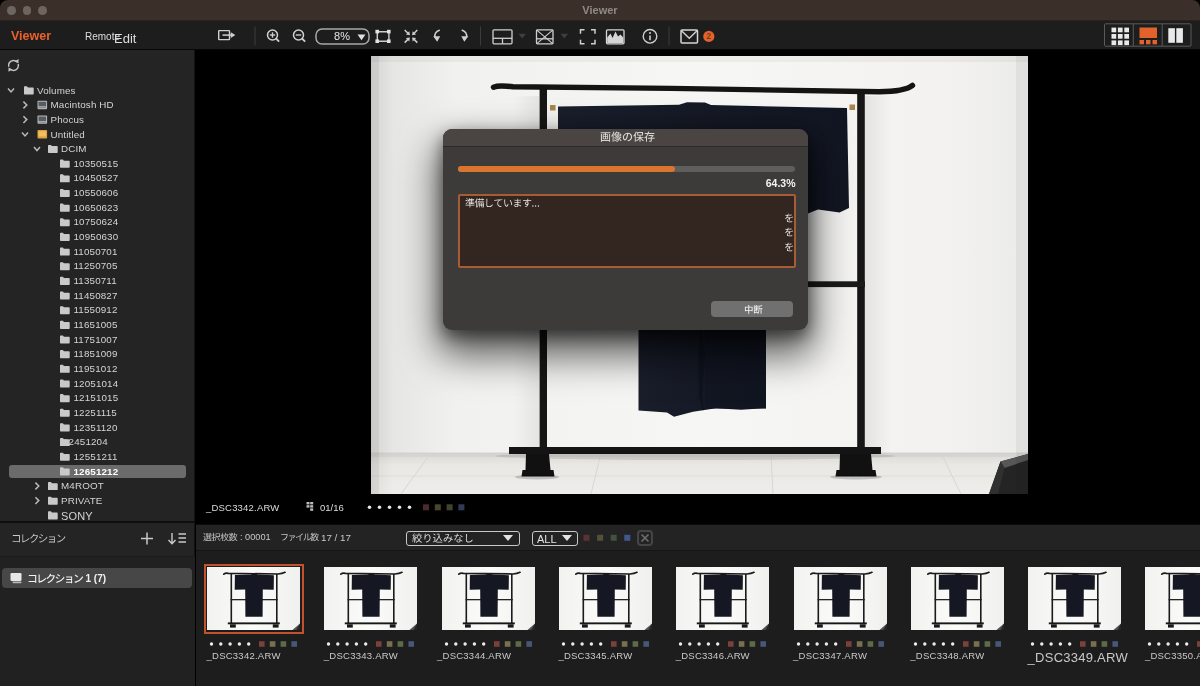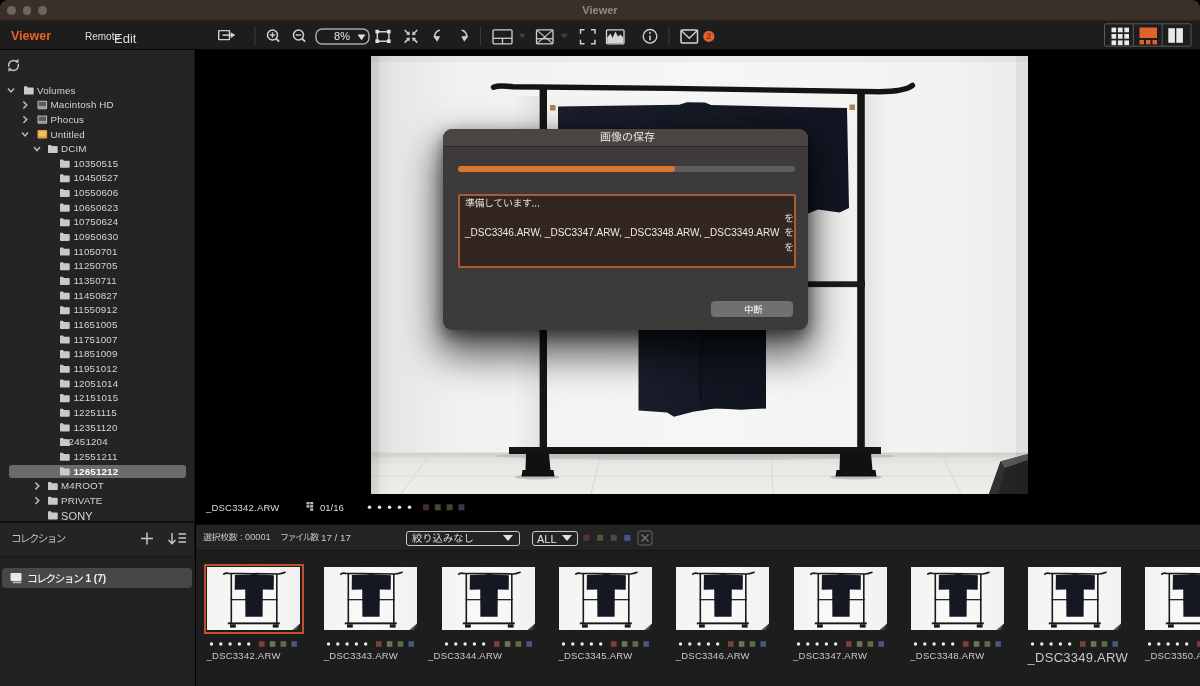--- a/index.html
+++ b/index.html
@@ -408,21 +408,21 @@
         <circle cx="4.5" cy="4" r="1.7" fill="#ededed"></circle>
         <circle cx="13.8" cy="4" r="1.7" fill="#ededed"></circle>
         <circle cx="23.1" cy="4" r="1.7" fill="#ededed"></circle>
         <circle cx="32.400000000000006" cy="4" r="1.7" fill="#ededed"></circle>
         <circle cx="41.7" cy="4" r="1.7" fill="#ededed"></circle>
         <rect x="52.0" y="1.2" width="5.6" height="5.6" fill="#7a403a"></rect>
         <rect x="62.8" y="1.2" width="5.6" height="5.6" fill="#77714d"></rect>
         <rect x="73.6" y="1.2" width="5.6" height="5.6" fill="#5d6b47"></rect>
         <rect x="84.4" y="1.2" width="5.6" height="5.6" fill="#475779"></rect>
       </svg>
-<div class="abs" style="left:232px;top:99px;font-size:9.5px;color:#c9c9c9;letter-spacing:0.25px;white-space:nowrap">_DSC3344.ARW</div>
+<div class="abs" style="left:241px;top:99px;font-size:9.5px;color:#c9c9c9;letter-spacing:0.25px;white-space:nowrap">_DSC3344.ARW</div>
 <div class="abs" style="left:362.9px;top:16px;width:93px;height:63px"><svg width="93" height="63" viewBox="0 0 93 63">
 <defs>
             <linearGradient id="tw3" x1="0" y1="0" x2="1" y2="0">
 <stop offset="0" stop-color="#f2f2f1"></stop>
               <stop offset="0.5" stop-color="#fbfbfa"></stop>
               <stop offset="1" stop-color="#f0f0ef"></stop>
             </linearGradient>
           </defs>
 <rect width="93" height="63" fill="url(#tw3)"></rect>
 <path d="M16.8,7.2 Q18.6,5.8 21.3,6.4 L71,7 Q75.3,6.7 78,5.3" stroke="#1b1b1b" stroke-width="1.7" fill="none" stroke-linecap="round"></path>
@@ -606,32 +606,32 @@
         <rect x="62.8" y="1.2" width="5.6" height="5.6" fill="#77714d"></rect>
         <rect x="73.6" y="1.2" width="5.6" height="5.6" fill="#5d6b47"></rect>
         <rect x="84.4" y="1.2" width="5.6" height="5.6" fill="#475779"></rect>
       </svg>
 <div class="abs" style="left:948.9px;top:99px;font-size:9.5px;color:#c9c9c9;letter-spacing:0.25px;white-space:nowrap">_DSC3350.ARW</div>
 </div>
 <div class="abs" style="left:443px;top:129px;width:365px;height:200.5px;background:#3d3b3a;border-radius:9px;box-shadow:0 20px 38px 6px rgba(0,0,0,0.62),0 6px 16px rgba(0,0,0,0.5)">
 <div class="abs" style="left:0;top:0;width:365px;height:17.5px;background:#4a4442;border-radius:9px 9px 0 0;border-bottom:1px solid #2c2a29"></div>
 <div class="abs" style="left:14.5px;top:37px;width:337px;height:5.8px;background:#5e5e5e;border-radius:3px"></div>
 <div class="abs" style="left:14.5px;top:37px;width:217px;height:5.8px;background:#d9752f;border-radius:3px"></div>
+<div class="abs" style="left:0px;top:48px;width:352.5px;text-align:right;font-size:10.5px;font-weight:bold;color:#f2f2f2">64.3%</div>
 <div class="abs" style="left:15px;top:65px;width:338px;height:74px;border:2px solid #a85c35;border-radius:2px;background:#332620;overflow:hidden"></div>
 </div>
 <svg style="position:absolute;left:599.5px;top:127.7px;" width="57" height="18" viewBox="0 0 57 18">
       <path transform="translate(0,12.8)" d="M1.5 -0.7H9.5V0.3H1.5ZM0.6 -8.6H10.4V-7.6H0.6ZM0.9 -6.7H2V0.9H0.9ZM9.1 -6.7H10.1V0.9H9.1ZM4.9 -8.3H6V-6.1H4.9ZM5 -6.2H5.9V-1.9H5ZM3.7 -3.7V-2.4H7.2V-3.7ZM3.7 -5.7V-4.5H7.2V-5.7ZM2.8 -6.5H8.1V-1.6H2.8Z M16.1 -9.3 17.1 -9.1Q16.7 -8.3 16.1 -7.5Q15.4 -6.7 14.6 -6Q14.4 -6.2 14.2 -6.4Q14 -6.5 13.8 -6.6Q14.4 -7 14.8 -7.5Q15.3 -7.9 15.6 -8.4Q15.9 -8.9 16.1 -9.3ZM16.3 -8.6H18.9V-7.8H15.7ZM15.6 -6.4V-5.3H20.2V-6.4ZM14.7 -7.1H21.2V-4.6H14.7ZM17.4 -6.8H18.3V-5H17.4ZM17.5 -5.2 18.3 -4.9Q17.8 -4.5 17.2 -4.1Q16.6 -3.7 15.9 -3.4Q15.3 -3 14.6 -2.8Q14.6 -2.9 14.5 -3Q14.4 -3.1 14.3 -3.3Q14.1 -3.4 14 -3.5Q14.7 -3.7 15.3 -3.9Q16 -4.2 16.5 -4.5Q17.1 -4.9 17.5 -5.2ZM16.3 -3.9 17 -4.3Q17.6 -3.9 18 -3.3Q18.4 -2.8 18.6 -2.2Q18.8 -1.6 18.8 -1.1Q18.8 -0.5 18.6 -0.1Q18.5 0.3 18.2 0.5Q18 0.8 17.7 0.8Q17.4 0.9 17.1 0.9Q16.9 0.9 16.7 0.9Q16.5 0.9 16.3 0.9Q16.3 0.7 16.2 0.5Q16.2 0.2 16 0Q16.3 0 16.5 0.1Q16.7 0.1 16.9 0.1Q17.1 0.1 17.2 0Q17.4 -0 17.5 -0.1Q17.7 -0.3 17.8 -0.7Q17.9 -1.1 17.8 -1.7Q17.7 -2.3 17.3 -2.8Q16.9 -3.4 16.3 -3.9ZM17.3 -3.6 17.9 -3.2Q17.5 -2.8 17 -2.5Q16.4 -2.1 15.8 -1.8Q15.2 -1.5 14.6 -1.3Q14.5 -1.4 14.4 -1.6Q14.3 -1.8 14.1 -1.9Q14.7 -2.1 15.3 -2.4Q15.9 -2.6 16.4 -2.9Q17 -3.3 17.3 -3.6ZM17.9 -2.4 18.5 -2Q18.1 -1.5 17.4 -1Q16.7 -0.5 16 -0.1Q15.2 0.3 14.5 0.6Q14.4 0.4 14.2 0.2Q14.1 -0 13.9 -0.2Q14.5 -0.3 15 -0.6Q15.6 -0.8 16.1 -1.1Q16.6 -1.4 17.1 -1.8Q17.6 -2.1 17.9 -2.4ZM20.8 -4.3 21.6 -3.7Q21.1 -3.3 20.6 -2.9Q20.1 -2.6 19.7 -2.3L19.1 -2.9Q19.4 -3 19.7 -3.3Q20 -3.5 20.3 -3.8Q20.6 -4.1 20.8 -4.3ZM19 -5.1Q19.2 -4 19.5 -3.1Q19.9 -2.2 20.5 -1.5Q21 -0.8 21.7 -0.3Q21.6 -0.3 21.5 -0.1Q21.3 0 21.2 0.2Q21.1 0.3 21 0.5Q20.3 -0 19.7 -0.8Q19.1 -1.7 18.7 -2.7Q18.4 -3.7 18.1 -4.9ZM18.6 -8.6H18.8L19 -8.7L19.6 -8.2Q19.3 -7.7 18.9 -7.2Q18.6 -6.7 18.2 -6.4Q18.1 -6.5 17.9 -6.7Q17.8 -6.9 17.6 -7Q17.9 -7.3 18.2 -7.7Q18.4 -8.1 18.6 -8.4ZM13.5 -9.2 14.4 -9Q14.1 -8 13.7 -7.1Q13.2 -6.1 12.7 -5.3Q12.2 -4.4 11.7 -3.8Q11.6 -3.9 11.6 -4.1Q11.5 -4.3 11.4 -4.5Q11.3 -4.7 11.2 -4.9Q11.6 -5.4 12.1 -6.1Q12.5 -6.8 12.8 -7.6Q13.2 -8.4 13.5 -9.2ZM12.6 -6.4 13.5 -7.4 13.6 -7.3V0.9H12.6Z M28.3 -7.5Q28.2 -6.7 28.1 -5.7Q27.9 -4.8 27.6 -3.9Q27.3 -2.8 26.9 -2Q26.4 -1.2 26 -0.8Q25.5 -0.4 24.9 -0.4Q24.4 -0.4 23.9 -0.8Q23.4 -1.1 23.1 -1.8Q22.9 -2.5 22.9 -3.4Q22.9 -4.4 23.2 -5.2Q23.6 -6 24.3 -6.6Q24.9 -7.3 25.8 -7.6Q26.7 -8 27.8 -8Q28.8 -8 29.6 -7.7Q30.3 -7.4 30.9 -6.8Q31.5 -6.2 31.8 -5.5Q32.1 -4.7 32.1 -3.9Q32.1 -2.7 31.6 -1.8Q31.1 -0.9 30.2 -0.3Q29.3 0.2 27.9 0.4L27.3 -0.6Q27.6 -0.6 27.8 -0.7Q28 -0.7 28.3 -0.8Q28.8 -0.9 29.3 -1.1Q29.7 -1.4 30.1 -1.8Q30.5 -2.2 30.7 -2.7Q30.9 -3.2 30.9 -3.9Q30.9 -4.6 30.7 -5.1Q30.5 -5.7 30.1 -6.1Q29.7 -6.5 29.1 -6.8Q28.5 -7 27.7 -7Q26.9 -7 26.2 -6.7Q25.4 -6.4 25 -5.8Q24.5 -5.3 24.2 -4.7Q24 -4.1 24 -3.5Q24 -2.9 24.1 -2.5Q24.3 -2.1 24.5 -1.9Q24.7 -1.7 25 -1.7Q25.2 -1.7 25.5 -1.9Q25.7 -2.2 26 -2.7Q26.2 -3.3 26.5 -4.1Q26.7 -4.9 26.9 -5.8Q27.1 -6.7 27.2 -7.5Z M39.5 -5.5H40.5V0.9H39.5ZM36.4 -3.9H43.5V-3H36.4ZM40.8 -3.5Q41.1 -2.9 41.6 -2.3Q42.1 -1.7 42.7 -1.2Q43.3 -0.7 43.8 -0.3Q43.7 -0.2 43.6 -0.1Q43.4 0 43.3 0.2Q43.2 0.4 43.1 0.5Q42.5 0.1 41.9 -0.5Q41.4 -1.1 40.9 -1.8Q40.4 -2.5 40 -3.3ZM39.3 -3.6 40.1 -3.3Q39.8 -2.6 39.2 -1.8Q38.7 -1.1 38.1 -0.5Q37.5 0.1 36.8 0.5Q36.7 0.3 36.6 0.2Q36.5 0 36.3 -0.1Q36.2 -0.3 36.1 -0.4Q36.7 -0.7 37.3 -1.2Q38 -1.7 38.5 -2.4Q39 -3 39.3 -3.6ZM38.2 -7.9V-6.1H41.9V-7.9ZM37.2 -8.8H43V-5.2H37.2ZM35.9 -9.3 36.9 -8.9Q36.5 -8 36 -7.1Q35.6 -6.2 35 -5.4Q34.4 -4.6 33.8 -4Q33.8 -4.1 33.7 -4.3Q33.6 -4.5 33.4 -4.7Q33.3 -4.9 33.2 -5Q33.8 -5.5 34.3 -6.2Q34.8 -6.9 35.2 -7.7Q35.6 -8.4 35.9 -9.3ZM34.8 -6.3 35.8 -7.3 35.8 -7.3V0.9H34.8Z M47.8 -3H54.6V-2H47.8ZM48.7 -5.8H53V-4.8H48.7ZM50.7 -3.9H51.8V-0.2Q51.8 0.2 51.7 0.4Q51.6 0.6 51.2 0.8Q50.9 0.9 50.5 0.9Q50 0.9 49.3 0.9Q49.3 0.7 49.2 0.4Q49.1 0.1 49 -0.1Q49.3 -0.1 49.6 -0.1Q49.9 -0.1 50.2 -0.1Q50.4 -0.1 50.5 -0.1Q50.6 -0.1 50.7 -0.1Q50.7 -0.1 50.7 -0.3ZM52.8 -5.8H53L53.2 -5.8L53.9 -5.3Q53.6 -5 53.2 -4.6Q52.8 -4.2 52.3 -3.8Q51.9 -3.5 51.5 -3.2Q51.4 -3.3 51.2 -3.5Q51 -3.7 50.9 -3.8Q51.2 -4 51.6 -4.3Q52 -4.7 52.3 -5Q52.6 -5.3 52.8 -5.6ZM44.7 -7.8H54.4V-6.9H44.7ZM48.2 -9.3 49.3 -9Q48.9 -7.7 48.3 -6.5Q47.7 -5.2 46.8 -4.1Q46 -3 44.8 -2.2Q44.8 -2.4 44.7 -2.5Q44.6 -2.7 44.5 -2.9Q44.4 -3.1 44.3 -3.2Q45 -3.7 45.7 -4.4Q46.3 -5.1 46.8 -5.9Q47.2 -6.7 47.6 -7.6Q47.9 -8.4 48.2 -9.3ZM46 -4.8H47V0.9H46Z" fill="#d6d3d1"></path>
     </svg>
 <svg style="position:absolute;left:465.0px;top:195.4px;" width="77" height="16" viewBox="0 0 77 16">
       <path transform="translate(0,11.6)" d="M1.1 -7.8 1.5 -8.3Q1.8 -8.3 2.1 -8.1Q2.4 -8 2.7 -7.9Q3 -7.7 3.1 -7.6L2.7 -7Q2.6 -7.1 2.3 -7.3Q2 -7.4 1.7 -7.6Q1.4 -7.7 1.1 -7.8ZM0.4 -6.2 0.8 -6.7Q1 -6.6 1.4 -6.5Q1.7 -6.4 1.9 -6.3Q2.2 -6.1 2.4 -6L2 -5.4Q1.8 -5.5 1.6 -5.7Q1.3 -5.8 1 -5.9Q0.7 -6.1 0.4 -6.2ZM0.7 -3Q1 -3.2 1.3 -3.6Q1.6 -3.9 2 -4.3Q2.3 -4.7 2.7 -5L3.1 -4.5Q2.6 -4 2.1 -3.5Q1.7 -2.9 1.2 -2.4ZM4.6 -2.7H5.3V0.8H4.6ZM0.5 -1.8H9.5V-1.2H0.5ZM4.5 -8.4 5.2 -8.2Q4.9 -7.7 4.6 -7.2Q4.2 -6.6 3.8 -6.2Q3.4 -5.7 3 -5.4Q3 -5.4 2.9 -5.5Q2.8 -5.6 2.7 -5.7Q2.5 -5.8 2.4 -5.9Q3.1 -6.3 3.6 -7Q4.1 -7.7 4.5 -8.4ZM3.7 -6.7 4.4 -7.3V-3.1H3.7ZM4.2 -7.3H9.1V-6.7H3.8ZM3.7 -3.4H9.3V-2.7H3.7ZM4 -6H8.8V-5.4H4ZM4 -4.7H8.8V-4.1H4ZM6.1 -7.1H6.8V-3.1H6.1ZM6.6 -8.4 7.4 -8.2Q7.2 -7.9 7 -7.5Q6.7 -7.1 6.5 -6.9L5.9 -7Q6.1 -7.3 6.3 -7.7Q6.5 -8.1 6.6 -8.4Z M14.2 -8.3H14.9V-6H14.2ZM16.8 -8.3H17.5V-6H16.8ZM16.1 -4H16.7V0.7H16.1ZM12.6 -7.5H19.1V-6.8H12.6ZM14.4 -2.8H18.4V-2.2H14.4ZM14.4 -1.4H18.4V-0.9H14.4ZM13.1 -5.6H19.1V-5H13.1ZM12.8 -5.6H13.5V-3.5Q13.5 -3 13.4 -2.4Q13.4 -1.9 13.3 -1.3Q13.2 -0.7 13 -0.2Q12.8 0.3 12.5 0.8Q12.5 0.7 12.4 0.6Q12.3 0.6 12.2 0.5Q12 0.4 12 0.3Q12.3 -0.2 12.5 -0.9Q12.7 -1.6 12.7 -2.2Q12.8 -2.9 12.8 -3.5ZM14.1 -4.2H18.5V-3.7H14.7V0.8H14.1ZM18.2 -4.2H18.9V0.1Q18.9 0.3 18.8 0.5Q18.7 0.6 18.6 0.7Q18.4 0.8 18.1 0.8Q17.8 0.8 17.4 0.8Q17.3 0.7 17.3 0.5Q17.2 0.3 17.2 0.2Q17.5 0.2 17.7 0.2Q18 0.2 18.1 0.2Q18.2 0.2 18.2 0.1ZM11.8 -8.3 12.5 -8.2Q12.2 -7.3 11.9 -6.4Q11.5 -5.6 11 -4.8Q10.6 -4.1 10.1 -3.5Q10 -3.6 10 -3.7Q9.9 -3.9 9.8 -4Q9.7 -4.2 9.7 -4.3Q10.1 -4.8 10.5 -5.4Q10.9 -6.1 11.3 -6.8Q11.6 -7.6 11.8 -8.3ZM11 -5.9 11.7 -6.6 11.7 -6.6V0.8H11Z M22.4 -7.8Q22.4 -7.5 22.3 -7.3Q22.3 -7 22.3 -6.8Q22.3 -6.4 22.3 -5.7Q22.2 -5.1 22.2 -4.4Q22.2 -3.7 22.2 -3Q22.2 -2.4 22.2 -1.8Q22.2 -1.2 22.4 -0.9Q22.6 -0.6 23 -0.5Q23.4 -0.3 23.8 -0.3Q24.5 -0.3 25.1 -0.5Q25.6 -0.7 26 -1Q26.5 -1.2 26.8 -1.6Q27.1 -2 27.4 -2.4L28 -1.7Q27.7 -1.3 27.3 -1Q27 -0.6 26.5 -0.2Q25.9 0.1 25.3 0.3Q24.6 0.5 23.8 0.5Q23.1 0.5 22.5 0.3Q22 0.1 21.7 -0.4Q21.4 -0.9 21.4 -1.7Q21.4 -2.2 21.4 -2.7Q21.4 -3.3 21.4 -3.8Q21.4 -4.4 21.4 -5Q21.5 -5.5 21.5 -6Q21.5 -6.5 21.5 -6.8Q21.5 -7.1 21.5 -7.3Q21.4 -7.6 21.4 -7.8Z M29.3 -6.6Q29.6 -6.7 29.9 -6.7Q30.1 -6.7 30.2 -6.7Q30.5 -6.7 30.9 -6.8Q31.4 -6.8 32 -6.9Q32.6 -6.9 33.3 -7Q33.9 -7 34.6 -7.1Q35.2 -7.1 35.7 -7.2Q36.1 -7.2 36.6 -7.2Q37 -7.3 37.3 -7.3L37.3 -6.5Q37 -6.5 36.7 -6.5Q36.3 -6.5 36 -6.4Q35.6 -6.4 35.4 -6.3Q34.8 -6.2 34.4 -5.8Q34 -5.5 33.7 -5Q33.4 -4.6 33.2 -4.1Q33.1 -3.6 33.1 -3.2Q33.1 -2.6 33.3 -2.1Q33.5 -1.7 33.8 -1.4Q34.2 -1.1 34.6 -0.9Q35 -0.7 35.5 -0.6Q36 -0.5 36.5 -0.5L36.2 0.3Q35.7 0.3 35.1 0.2Q34.5 0 34 -0.2Q33.5 -0.5 33.1 -0.9Q32.7 -1.3 32.5 -1.8Q32.3 -2.3 32.3 -3Q32.3 -3.8 32.5 -4.4Q32.8 -5.1 33.3 -5.6Q33.7 -6.1 34.1 -6.4Q33.8 -6.3 33.3 -6.3Q32.9 -6.2 32.3 -6.2Q31.8 -6.1 31.2 -6Q30.7 -6 30.2 -5.9Q29.8 -5.8 29.4 -5.8Z M40.2 -7Q40.2 -6.9 40.2 -6.7Q40.2 -6.5 40.2 -6.3Q40.2 -6.1 40.1 -6Q40.1 -5.7 40.1 -5.3Q40.2 -4.9 40.2 -4.5Q40.2 -4.1 40.2 -3.6Q40.3 -2.8 40.5 -2.2Q40.7 -1.6 41 -1.2Q41.2 -0.9 41.6 -0.9Q41.8 -0.9 42 -1Q42.1 -1.2 42.3 -1.5Q42.5 -1.8 42.6 -2.2Q42.7 -2.5 42.8 -2.9L43.5 -2.2Q43.2 -1.3 42.8 -0.8Q42.5 -0.3 42.2 -0.1Q41.9 0.1 41.6 0.1Q41.1 0.1 40.7 -0.3Q40.2 -0.6 39.9 -1.4Q39.6 -2.2 39.4 -3.4Q39.4 -3.9 39.4 -4.4Q39.3 -4.9 39.3 -5.4Q39.3 -5.8 39.3 -6.1Q39.3 -6.3 39.3 -6.6Q39.3 -6.8 39.3 -7ZM45.4 -6.7Q45.7 -6.4 46 -5.9Q46.2 -5.5 46.4 -4.9Q46.6 -4.4 46.8 -3.9Q46.9 -3.3 47 -2.8Q47.2 -2.2 47.2 -1.7L46.4 -1.4Q46.3 -2.1 46.2 -2.8Q46 -3.5 45.8 -4.2Q45.6 -4.8 45.3 -5.4Q45 -6 44.7 -6.4Z M53.2 -7.9Q53.2 -7.8 53.2 -7.7Q53.2 -7.5 53.2 -7.3Q53.2 -7.1 53.2 -6.8Q53.2 -6.5 53.2 -6.1Q53.2 -5.8 53.2 -5.4Q53.2 -5 53.2 -4.7Q53.2 -4.2 53.2 -3.6Q53.2 -3.1 53.2 -2.6Q53.3 -2 53.3 -1.6Q53.3 -1.2 53.3 -0.9Q53.3 -0.6 53.1 -0.3Q53 0 52.6 0.3Q52.2 0.5 51.5 0.5Q50.5 0.5 49.9 0.1Q49.3 -0.3 49.3 -1Q49.3 -1.5 49.6 -1.8Q49.9 -2.2 50.4 -2.3Q50.9 -2.5 51.6 -2.5Q52.4 -2.5 53.1 -2.4Q53.8 -2.2 54.4 -1.9Q55 -1.6 55.4 -1.3Q55.9 -1 56.2 -0.8L55.7 -0.1Q55.4 -0.4 54.9 -0.7Q54.5 -1 53.9 -1.3Q53.4 -1.6 52.8 -1.7Q52.2 -1.9 51.5 -1.9Q50.8 -1.9 50.4 -1.6Q50.1 -1.4 50.1 -1.1Q50.1 -0.8 50.2 -0.6Q50.3 -0.5 50.6 -0.3Q51 -0.2 51.4 -0.2Q51.7 -0.2 52 -0.3Q52.2 -0.4 52.4 -0.6Q52.5 -0.8 52.5 -1.1Q52.5 -1.4 52.5 -1.9Q52.5 -2.3 52.5 -2.9Q52.4 -3.4 52.4 -3.9Q52.4 -4.4 52.4 -4.7Q52.4 -5 52.4 -5.4Q52.4 -5.7 52.4 -6.1Q52.4 -6.4 52.4 -6.8Q52.4 -7.1 52.4 -7.3Q52.4 -7.5 52.4 -7.7Q52.4 -7.8 52.4 -7.9ZM49.4 -6.9Q49.6 -6.8 50 -6.8Q50.3 -6.7 50.7 -6.7Q51 -6.7 51.4 -6.6Q51.7 -6.6 52 -6.6Q52.9 -6.6 53.9 -6.7Q54.9 -6.8 55.9 -6.9L55.9 -6.2Q55.3 -6.1 54.7 -6.1Q54 -6 53.3 -6Q52.6 -5.9 52 -5.9Q51.6 -5.9 51.1 -6Q50.7 -6 50.2 -6Q49.7 -6.1 49.4 -6.1ZM49.4 -4.7Q49.6 -4.7 50 -4.6Q50.3 -4.6 50.6 -4.6Q51 -4.6 51.3 -4.6Q51.6 -4.5 51.9 -4.5Q52.6 -4.5 53.3 -4.6Q54 -4.6 54.6 -4.7Q55.3 -4.7 55.9 -4.8L55.9 -4.1Q55.4 -4 54.9 -4Q54.4 -3.9 54 -3.9Q53.5 -3.9 52.9 -3.9Q52.4 -3.8 51.9 -3.8Q51.5 -3.8 51.1 -3.9Q50.6 -3.9 50.2 -3.9Q49.7 -3.9 49.4 -4Z M63.3 -7.9Q63.3 -7.9 63.3 -7.7Q63.2 -7.6 63.2 -7.5Q63.2 -7.4 63.2 -7.3Q63.2 -7.1 63.2 -6.8Q63.2 -6.4 63.2 -6.1Q63.2 -5.7 63.2 -5.3Q63.2 -4.9 63.2 -4.5Q63.2 -4.2 63.2 -3.9L62.5 -4.3Q62.5 -4.4 62.5 -4.7Q62.5 -5 62.5 -5.4Q62.5 -5.8 62.5 -6.1Q62.4 -6.5 62.4 -6.8Q62.4 -7.1 62.4 -7.3Q62.4 -7.5 62.4 -7.7Q62.4 -7.9 62.4 -7.9ZM58 -6.5Q58.4 -6.5 58.9 -6.5Q59.4 -6.6 60 -6.6Q60.6 -6.6 61.2 -6.6Q61.8 -6.6 62.3 -6.6Q62.9 -6.6 63.4 -6.6Q63.8 -6.6 64.3 -6.6Q64.7 -6.6 65.1 -6.6Q65.5 -6.6 65.8 -6.6Q66.1 -6.6 66.3 -6.6L66.3 -5.9Q65.9 -5.9 65.2 -5.9Q64.4 -5.9 63.3 -5.9Q62.7 -5.9 62 -5.9Q61.3 -5.9 60.6 -5.9Q59.9 -5.9 59.2 -5.8Q58.5 -5.8 58 -5.8ZM63.2 -3.6Q63.2 -3 63 -2.5Q62.8 -2.1 62.5 -1.8Q62.1 -1.6 61.7 -1.6Q61.4 -1.6 61.1 -1.7Q60.8 -1.8 60.5 -2Q60.3 -2.3 60.2 -2.6Q60 -2.9 60 -3.3Q60 -3.8 60.3 -4.2Q60.5 -4.6 60.9 -4.8Q61.3 -5 61.8 -5Q62.4 -5 62.8 -4.8Q63.2 -4.5 63.4 -4Q63.5 -3.6 63.5 -3Q63.5 -2.5 63.4 -2Q63.3 -1.5 62.9 -1Q62.6 -0.5 62 -0.1Q61.4 0.3 60.6 0.5L59.9 -0.1Q60.6 -0.3 61.1 -0.5Q61.6 -0.8 62 -1.1Q62.4 -1.5 62.6 -2Q62.8 -2.5 62.8 -3.1Q62.8 -3.8 62.5 -4.1Q62.2 -4.4 61.8 -4.4Q61.5 -4.4 61.3 -4.2Q61.1 -4.1 60.9 -3.9Q60.8 -3.6 60.8 -3.3Q60.8 -2.8 61.1 -2.6Q61.4 -2.3 61.8 -2.3Q62.1 -2.3 62.3 -2.5Q62.6 -2.7 62.6 -3Q62.7 -3.4 62.7 -3.9Z M67.9 0.1Q67.6 0.1 67.4 -0.1Q67.2 -0.3 67.2 -0.6Q67.2 -0.9 67.4 -1.1Q67.6 -1.3 67.9 -1.3Q68.2 -1.3 68.4 -1.1Q68.6 -0.9 68.6 -0.6Q68.6 -0.3 68.4 -0.1Q68.2 0.1 67.9 0.1Z M70.7 0.1Q70.4 0.1 70.2 -0.1Q70 -0.3 70 -0.6Q70 -0.9 70.2 -1.1Q70.4 -1.3 70.7 -1.3Q70.9 -1.3 71.1 -1.1Q71.3 -0.9 71.3 -0.6Q71.3 -0.3 71.1 -0.1Q70.9 0.1 70.7 0.1Z M73.4 0.1Q73.2 0.1 73 -0.1Q72.8 -0.3 72.8 -0.6Q72.8 -0.9 73 -1.1Q73.2 -1.3 73.4 -1.3Q73.7 -1.3 73.9 -1.1Q74.1 -0.9 74.1 -0.6Q74.1 -0.3 73.9 -0.1Q73.7 0.1 73.4 0.1Z" fill="#eceae8"></path>
     </svg>
 <svg style="position:absolute;left:783.5px;top:209.7px;" width="12" height="16" viewBox="0 0 12 16">
       <path transform="translate(0,11.8)" d="M4.7 -8.1Q4.6 -7.8 4.5 -7.4Q4.4 -6.9 4.2 -6.4Q4 -6 3.8 -5.5Q3.5 -5 3.2 -4.6Q3.4 -4.7 3.6 -4.8Q3.9 -4.9 4.1 -4.9Q4.4 -5 4.6 -5Q5.2 -5 5.6 -4.6Q6 -4.3 6 -3.7Q6 -3.5 6 -3.2Q6 -2.9 6 -2.5Q6 -2.2 6 -1.9Q6 -1.6 6 -1.3H5.3Q5.3 -1.5 5.3 -1.8Q5.3 -2.1 5.3 -2.4Q5.3 -2.7 5.3 -3Q5.3 -3.3 5.3 -3.4Q5.3 -3.9 5 -4.1Q4.7 -4.3 4.3 -4.3Q3.9 -4.3 3.4 -4.1Q2.9 -3.9 2.6 -3.6Q2.4 -3.4 2.1 -3.1Q1.9 -2.8 1.7 -2.5L1 -3Q1.7 -3.7 2.2 -4.4Q2.7 -5 3 -5.5Q3.3 -6 3.5 -6.5Q3.6 -6.9 3.7 -7.3Q3.8 -7.8 3.9 -8.1ZM1.2 -7Q1.6 -6.9 2.1 -6.9Q2.6 -6.9 2.9 -6.9Q3.6 -6.9 4.4 -6.9Q5.2 -6.9 6 -7Q6.8 -7.1 7.5 -7.2L7.5 -6.4Q7 -6.4 6.4 -6.3Q5.8 -6.2 5.1 -6.2Q4.5 -6.2 3.9 -6.2Q3.4 -6.1 2.9 -6.1Q2.7 -6.1 2.4 -6.1Q2.1 -6.1 1.8 -6.2Q1.5 -6.2 1.2 -6.2ZM9 -4.5Q8.9 -4.5 8.7 -4.4Q8.5 -4.4 8.4 -4.3Q8.2 -4.2 8.1 -4.2Q7.6 -4 6.9 -3.7Q6.1 -3.4 5.4 -3Q4.9 -2.7 4.5 -2.5Q4.1 -2.2 3.9 -1.9Q3.7 -1.6 3.7 -1.2Q3.7 -0.9 3.8 -0.7Q4 -0.6 4.2 -0.5Q4.5 -0.4 4.8 -0.3Q5.1 -0.3 5.5 -0.3Q6.1 -0.3 6.9 -0.4Q7.6 -0.4 8.3 -0.5L8.3 0.3Q7.9 0.3 7.4 0.4Q6.9 0.4 6.4 0.4Q5.9 0.5 5.5 0.5Q4.8 0.5 4.2 0.3Q3.6 0.2 3.2 -0.1Q2.9 -0.5 2.9 -1.1Q2.9 -1.6 3.1 -1.9Q3.3 -2.3 3.7 -2.6Q4 -3 4.5 -3.2Q4.9 -3.5 5.4 -3.7Q5.8 -4 6.3 -4.2Q6.7 -4.4 7.1 -4.5Q7.5 -4.7 7.8 -4.9Q8.1 -5 8.3 -5.1Q8.5 -5.2 8.7 -5.3Z" fill="#eceae8"></path>
     </svg>
-<div class="abs" style="left:465px;top:226.5px;font-size:10px;color:#eceae8;white-space:nowrap">_DSC3346.ARW, _DSC3347.ARW, _DSC3348.ARW, _DSC3349.ARW</div>
 <svg style="position:absolute;left:783.5px;top:224.2px;" width="12" height="16" viewBox="0 0 12 16">
       <path transform="translate(0,11.8)" d="M4.7 -8.1Q4.6 -7.8 4.5 -7.4Q4.4 -6.9 4.2 -6.4Q4 -6 3.8 -5.5Q3.5 -5 3.2 -4.6Q3.4 -4.7 3.6 -4.8Q3.9 -4.9 4.1 -4.9Q4.4 -5 4.6 -5Q5.2 -5 5.6 -4.6Q6 -4.3 6 -3.7Q6 -3.5 6 -3.2Q6 -2.9 6 -2.5Q6 -2.2 6 -1.9Q6 -1.6 6 -1.3H5.3Q5.3 -1.5 5.3 -1.8Q5.3 -2.1 5.3 -2.4Q5.3 -2.7 5.3 -3Q5.3 -3.3 5.3 -3.4Q5.3 -3.9 5 -4.1Q4.7 -4.3 4.3 -4.3Q3.9 -4.3 3.4 -4.1Q2.9 -3.9 2.6 -3.6Q2.4 -3.4 2.1 -3.1Q1.9 -2.8 1.7 -2.5L1 -3Q1.7 -3.7 2.2 -4.4Q2.7 -5 3 -5.5Q3.3 -6 3.5 -6.5Q3.6 -6.9 3.7 -7.3Q3.8 -7.8 3.9 -8.1ZM1.2 -7Q1.6 -6.9 2.1 -6.9Q2.6 -6.9 2.9 -6.9Q3.6 -6.9 4.4 -6.9Q5.2 -6.9 6 -7Q6.8 -7.1 7.5 -7.2L7.5 -6.4Q7 -6.4 6.4 -6.3Q5.8 -6.2 5.1 -6.2Q4.5 -6.2 3.9 -6.2Q3.4 -6.1 2.9 -6.1Q2.7 -6.1 2.4 -6.1Q2.1 -6.1 1.8 -6.2Q1.5 -6.2 1.2 -6.2ZM9 -4.5Q8.9 -4.5 8.7 -4.4Q8.5 -4.4 8.4 -4.3Q8.2 -4.2 8.1 -4.2Q7.6 -4 6.9 -3.7Q6.1 -3.4 5.4 -3Q4.9 -2.7 4.5 -2.5Q4.1 -2.2 3.9 -1.9Q3.7 -1.6 3.7 -1.2Q3.7 -0.9 3.8 -0.7Q4 -0.6 4.2 -0.5Q4.5 -0.4 4.8 -0.3Q5.1 -0.3 5.5 -0.3Q6.1 -0.3 6.9 -0.4Q7.6 -0.4 8.3 -0.5L8.3 0.3Q7.9 0.3 7.4 0.4Q6.9 0.4 6.4 0.4Q5.9 0.5 5.5 0.5Q4.8 0.5 4.2 0.3Q3.6 0.2 3.2 -0.1Q2.9 -0.5 2.9 -1.1Q2.9 -1.6 3.1 -1.9Q3.3 -2.3 3.7 -2.6Q4 -3 4.5 -3.2Q4.9 -3.5 5.4 -3.7Q5.8 -4 6.3 -4.2Q6.7 -4.4 7.1 -4.5Q7.5 -4.7 7.8 -4.9Q8.1 -5 8.3 -5.1Q8.5 -5.2 8.7 -5.3Z" fill="#eceae8"></path>
     </svg>
 <svg style="position:absolute;left:783.5px;top:238.7px;" width="12" height="16" viewBox="0 0 12 16">
       <path transform="translate(0,11.8)" d="M4.7 -8.1Q4.6 -7.8 4.5 -7.4Q4.4 -6.9 4.2 -6.4Q4 -6 3.8 -5.5Q3.5 -5 3.2 -4.6Q3.4 -4.7 3.6 -4.8Q3.9 -4.9 4.1 -4.9Q4.4 -5 4.6 -5Q5.2 -5 5.6 -4.6Q6 -4.3 6 -3.7Q6 -3.5 6 -3.2Q6 -2.9 6 -2.5Q6 -2.2 6 -1.9Q6 -1.6 6 -1.3H5.3Q5.3 -1.5 5.3 -1.8Q5.3 -2.1 5.3 -2.4Q5.3 -2.7 5.3 -3Q5.3 -3.3 5.3 -3.4Q5.3 -3.9 5 -4.1Q4.7 -4.3 4.3 -4.3Q3.9 -4.3 3.4 -4.1Q2.9 -3.9 2.6 -3.6Q2.4 -3.4 2.1 -3.1Q1.9 -2.8 1.7 -2.5L1 -3Q1.7 -3.7 2.2 -4.4Q2.7 -5 3 -5.5Q3.3 -6 3.5 -6.5Q3.6 -6.9 3.7 -7.3Q3.8 -7.8 3.9 -8.1ZM1.2 -7Q1.6 -6.9 2.1 -6.9Q2.6 -6.9 2.9 -6.9Q3.6 -6.9 4.4 -6.9Q5.2 -6.9 6 -7Q6.8 -7.1 7.5 -7.2L7.5 -6.4Q7 -6.4 6.4 -6.3Q5.8 -6.2 5.1 -6.2Q4.5 -6.2 3.9 -6.2Q3.4 -6.1 2.9 -6.1Q2.7 -6.1 2.4 -6.1Q2.1 -6.1 1.8 -6.2Q1.5 -6.2 1.2 -6.2ZM9 -4.5Q8.9 -4.5 8.7 -4.4Q8.5 -4.4 8.4 -4.3Q8.2 -4.2 8.1 -4.2Q7.6 -4 6.9 -3.7Q6.1 -3.4 5.4 -3Q4.9 -2.7 4.5 -2.5Q4.1 -2.2 3.9 -1.9Q3.7 -1.6 3.7 -1.2Q3.7 -0.9 3.8 -0.7Q4 -0.6 4.2 -0.5Q4.5 -0.4 4.8 -0.3Q5.1 -0.3 5.5 -0.3Q6.1 -0.3 6.9 -0.4Q7.6 -0.4 8.3 -0.5L8.3 0.3Q7.9 0.3 7.4 0.4Q6.9 0.4 6.4 0.4Q5.9 0.5 5.5 0.5Q4.8 0.5 4.2 0.3Q3.6 0.2 3.2 -0.1Q2.9 -0.5 2.9 -1.1Q2.9 -1.6 3.1 -1.9Q3.3 -2.3 3.7 -2.6Q4 -3 4.5 -3.2Q4.9 -3.5 5.4 -3.7Q5.8 -4 6.3 -4.2Q6.7 -4.4 7.1 -4.5Q7.5 -4.7 7.8 -4.9Q8.1 -5 8.3 -5.1Q8.5 -5.2 8.7 -5.3Z" fill="#eceae8"></path>
     </svg>
 <div class="abs" style="left:711px;top:301px;width:82px;height:16px;background:#707070;border-radius:4px"></div>
 <svg style="position:absolute;left:743.5px;top:301.5px;" width="20" height="15" viewBox="0 0 20 15">
       <path transform="translate(0,11.0)" d="M0.9 -6.3H8.6V-1.7H7.7V-5.5H1.8V-1.7H0.9ZM1.4 -3.1H8.2V-2.3H1.4ZM4.3 -8H5.2V0.8H4.3Z M10.9 -5.2H14.2V-4.4H10.9ZM10.4 -1H14.1V-0.2H10.4ZM9.9 -7.7H10.7V0.5H9.9ZM12.2 -7.9H12.9V-1.2H12.2ZM12.2 -4.8 12.7 -4.6Q12.6 -4.1 12.3 -3.5Q12.1 -2.9 11.7 -2.5Q11.4 -2 11.1 -1.6Q11 -1.8 10.9 -2Q10.8 -2.2 10.7 -2.4Q11 -2.7 11.3 -3.1Q11.6 -3.5 11.8 -3.9Q12.1 -4.4 12.2 -4.8ZM13.6 -7.4 14.3 -7.2Q14.1 -6.7 13.9 -6.3Q13.7 -5.8 13.6 -5.5L13 -5.7Q13.1 -5.9 13.2 -6.2Q13.3 -6.5 13.4 -6.8Q13.5 -7.1 13.6 -7.4ZM11 -7.2 11.6 -7.4Q11.7 -7 11.8 -6.5Q11.9 -6 12 -5.7L11.4 -5.5Q11.3 -5.9 11.2 -6.3Q11.1 -6.8 11 -7.2ZM12.9 -4.2Q13 -4.1 13.2 -4Q13.4 -3.8 13.6 -3.6Q13.8 -3.4 13.9 -3.3Q14.1 -3.1 14.2 -3L13.7 -2.4Q13.6 -2.5 13.5 -2.7Q13.3 -2.9 13.1 -3.2Q12.9 -3.4 12.8 -3.6Q12.6 -3.8 12.5 -3.9ZM15 -4.8H18.4V-4H15ZM16.6 -4.4H17.5V0.8H16.6ZM14.6 -7.2 15.6 -6.9Q15.6 -6.8 15.4 -6.8V-3.9Q15.4 -3.4 15.4 -2.8Q15.3 -2.1 15.2 -1.5Q15 -0.9 14.7 -0.3Q14.5 0.4 14 0.9Q13.9 0.8 13.8 0.6Q13.7 0.5 13.6 0.4Q13.4 0.3 13.3 0.2Q13.9 -0.4 14.2 -1.1Q14.4 -1.8 14.5 -2.5Q14.6 -3.3 14.6 -3.9ZM17.6 -7.9 18.3 -7.2Q17.9 -7 17.3 -6.8Q16.8 -6.7 16.2 -6.5Q15.6 -6.4 15 -6.3Q15 -6.4 14.9 -6.6Q14.8 -6.8 14.7 -7Q15.3 -7.1 15.8 -7.2Q16.3 -7.4 16.8 -7.5Q17.3 -7.7 17.6 -7.9Z" fill="#f5f5f5"></path>
     </svg>

